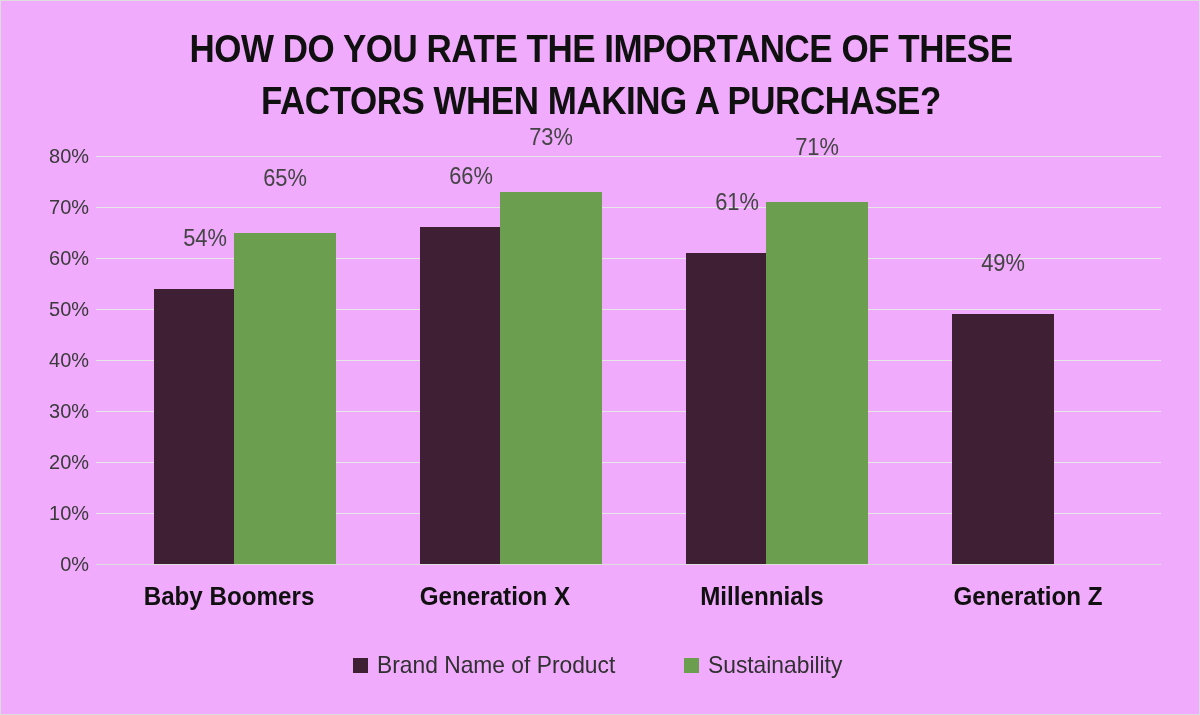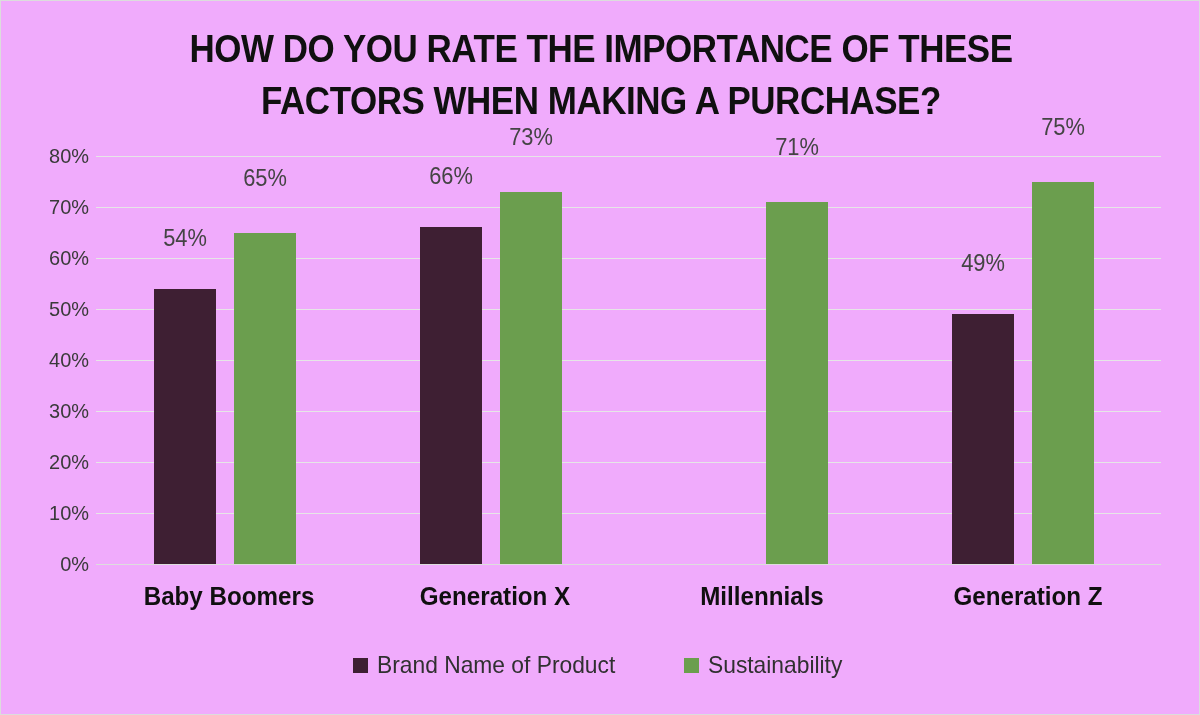--- a/index.html
+++ b/index.html
@@ -80,21 +80,22 @@
 
   
   .group {
     position: absolute;
     bottom: 0;
     height: 100%;
   }
   .bar {
     position: absolute;
     bottom: 0;
-    width: 62px;
+    width: 77px;
+    padding-left: 25px;
   }
   .bar.series0 { left: 0; text-align: right; }
   .bar.series1 { left: 80px; }
   .bar-rect {
     position: absolute;
     left: 0;
     bottom: 0;
     width: 100%;
     height: 100%;
   }
@@ -209,33 +210,33 @@
         <div class="bar series0" style="height: 336.6px;">
           <div class="bar-rect" style="background: rgb(62, 31, 51);"></div>
           <div class="bar-label">66%</div>
         </div>
         <div class="bar series1" style="height: 372.3px;">
           <div class="bar-rect" style="background: rgb(107, 158, 78);"></div>
           <div class="bar-label">73%</div>
         </div>
       </div>
       <div class="group" style="left: 590.125px; width: 157px;">
+        <div class="bar series0" style="height: 311.1px;">
+          <div class="bar-rect" style="background: rgb(62, 31, 51);"></div>
+          <div class="bar-label">61%</div>
+        </div>
         <div class="bar series1" style="height: 362.1px; margin-top: 24px;">
           <div class="bar-rect" style="background: rgb(107, 158, 78);"></div>
           <div class="bar-label">71%</div>
         </div>
       </div>
       <div class="group" style="left: 856.375px; width: 157px;">
         <div class="bar series0" style="height: 249.9px;">
           <div class="bar-rect" style="background: rgb(62, 31, 51);"></div>
           <div class="bar-label">49%</div>
-        </div>
-        <div class="bar series1" style="height: 382.5px;">
-          <div class="bar-rect" style="background: rgb(107, 158, 78);"></div>
-          <div class="bar-label">75%</div>
         </div>
       </div>
     </div>
 
   <div id="xaxis">
       <div class="xtick" style="left: 23.125px;">Baby Boomers</div>
       <div class="xtick" style="left: 289.375px;">Generation X</div>
       <div class="xtick" style="left: 555.625px;">Millennials</div>
       <div class="xtick" style="left: 821.875px;">Generation Z</div>
     </div>

